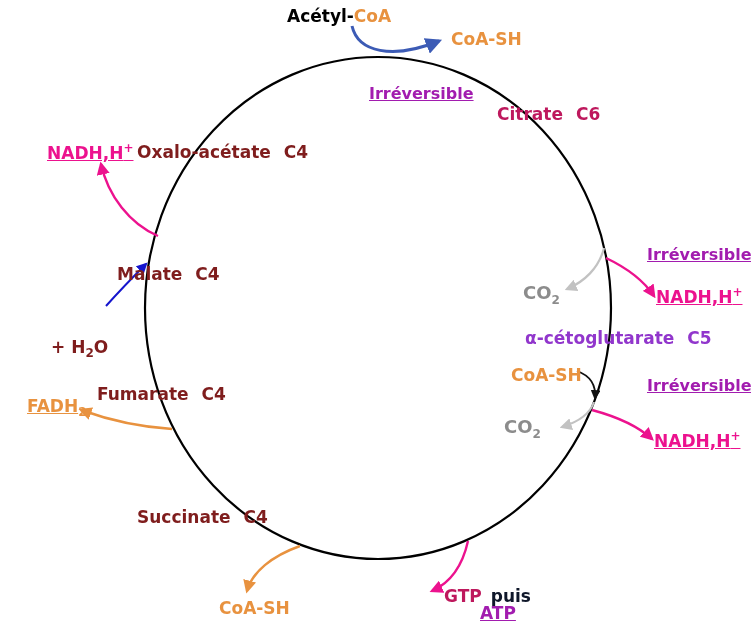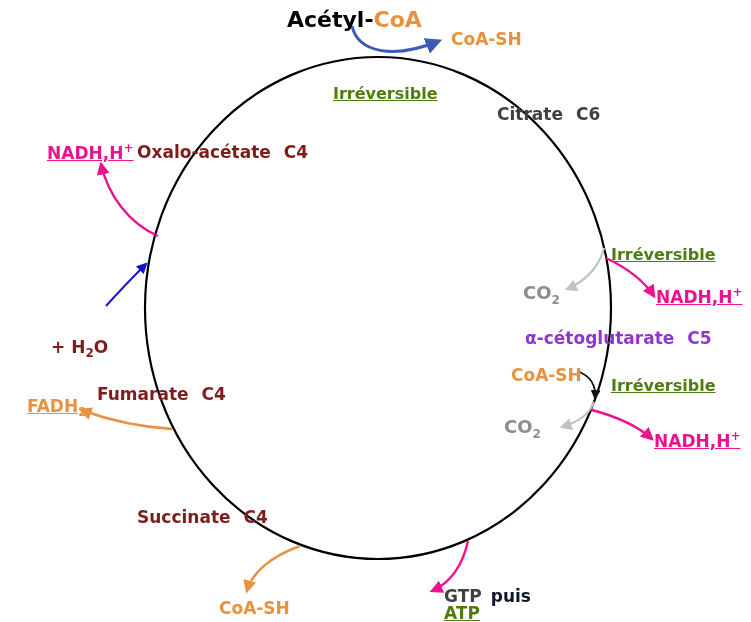--- a/index.html
+++ b/index.html
@@ -6,24 +6,24 @@
   .canvas {
     position:relative; width:751px; height:622px; background:#ffffff;
     font-family:"DejaVu Sans","Liberation Sans",sans-serif; overflow:hidden;
   }
   .canvas svg { position:absolute; left:0; top:0; }
   .lbl {
     position:absolute; font-weight:bold; font-size:17px; white-space:nowrap;
     line-height:1.15;
   }
   .blue    { color:#7f1d1d;margin-top:41px; }
-  .green   { color:#404040; }
+  .green   { color:#be185d; }
   .orange  { color:#e8923f; }
   .magenta { color:#ec128e;text-align:center; }
-  .red     { color:#4d7c0f; }
+  .red     { color:#a21caf;margin-left:36px; }
   .purple  { color:#9136cc; }
   .grayc   { color:#8c8c8c; }
   .gray2   { color:#0f172a; }
   .black   { color:#000000; }
   .underline { text-decoration:underline; }
   .carbons { margin-left:13px; }
   sup { font-size:12px; }
   sub { font-size:12px; }
 </style>
 </head>
@@ -71,21 +71,21 @@
 
     <path d="M 606 258 C 627 268 644 281 654 296" fill="none" stroke="#ec128e" stroke-width="2.4" marker-end="url(#mPink)"></path>
 
     <path d="M 577 371 C 591 376 596 386 595 398" fill="none" stroke="#111111" stroke-width="1.8" marker-end="url(#mBlack)"></path>
 
     <path d="M 594 402 C 590 414 578 422 562 427" fill="none" stroke="#c2c2c2" stroke-width="2.2" marker-end="url(#mGray)"></path>
 
     <path d="M 592 410 C 618 417 640 428 652 439" fill="none" stroke="#ec128e" stroke-width="2.4" marker-end="url(#mPink)"></path>
   </svg>
 
-  <div class="lbl" style="left:287px;top:7px;font-size:22px">
+  <div class="lbl" style="left:287px;top:7px;font-size:17px">
     <span class="black">Acétyl-</span><span class="orange">CoA</span>
   </div>
   <div class="lbl orange" style="left:451px;top:30px">CoA-SH</div>
   <div class="lbl red underline" style="left:333px;top:85px;font-size:16px">Irréversible</div>
 
   <div class="lbl green" style="left:497px;top:105px">
     <span>Citrate</span><span class="carbons">C6</span>
   </div>
   <div class="lbl red underline" style="left:611px;top:246px;font-size:16px">Irréversible</div>
   <div class="lbl grayc" style="left:523px;top:283px;font-size:18px">
@@ -117,20 +117,23 @@
   </div>
   <div class="lbl orange underline" style="left:27px;top:397px">
     <span>FADH</span><sub>2</sub>
   </div>
   <div class="lbl blue" style="left:97px;top:344px">
     <span>Fumarate</span><span class="carbons">C4</span>
   </div>
   <div class="lbl blue" style="left:51px;top:297px">
     <span>+ H</span><sub>2</sub><span>O</span>
   </div>
+  <div class="lbl blue" style="left:117px;top:224px">
+    <span>Malate</span><span class="carbons">C4</span>
+  </div>
   <div class="lbl magenta underline" style="left:47px;top:142px">
     <span>NADH,H</span><sup>+</sup>
   </div>
   <div class="lbl blue" style="left:137px;top:102px">
     <span>Oxalo-acétate</span><span class="carbons">C4</span>
   </div>
 
 </div>
 
 </body></html>

